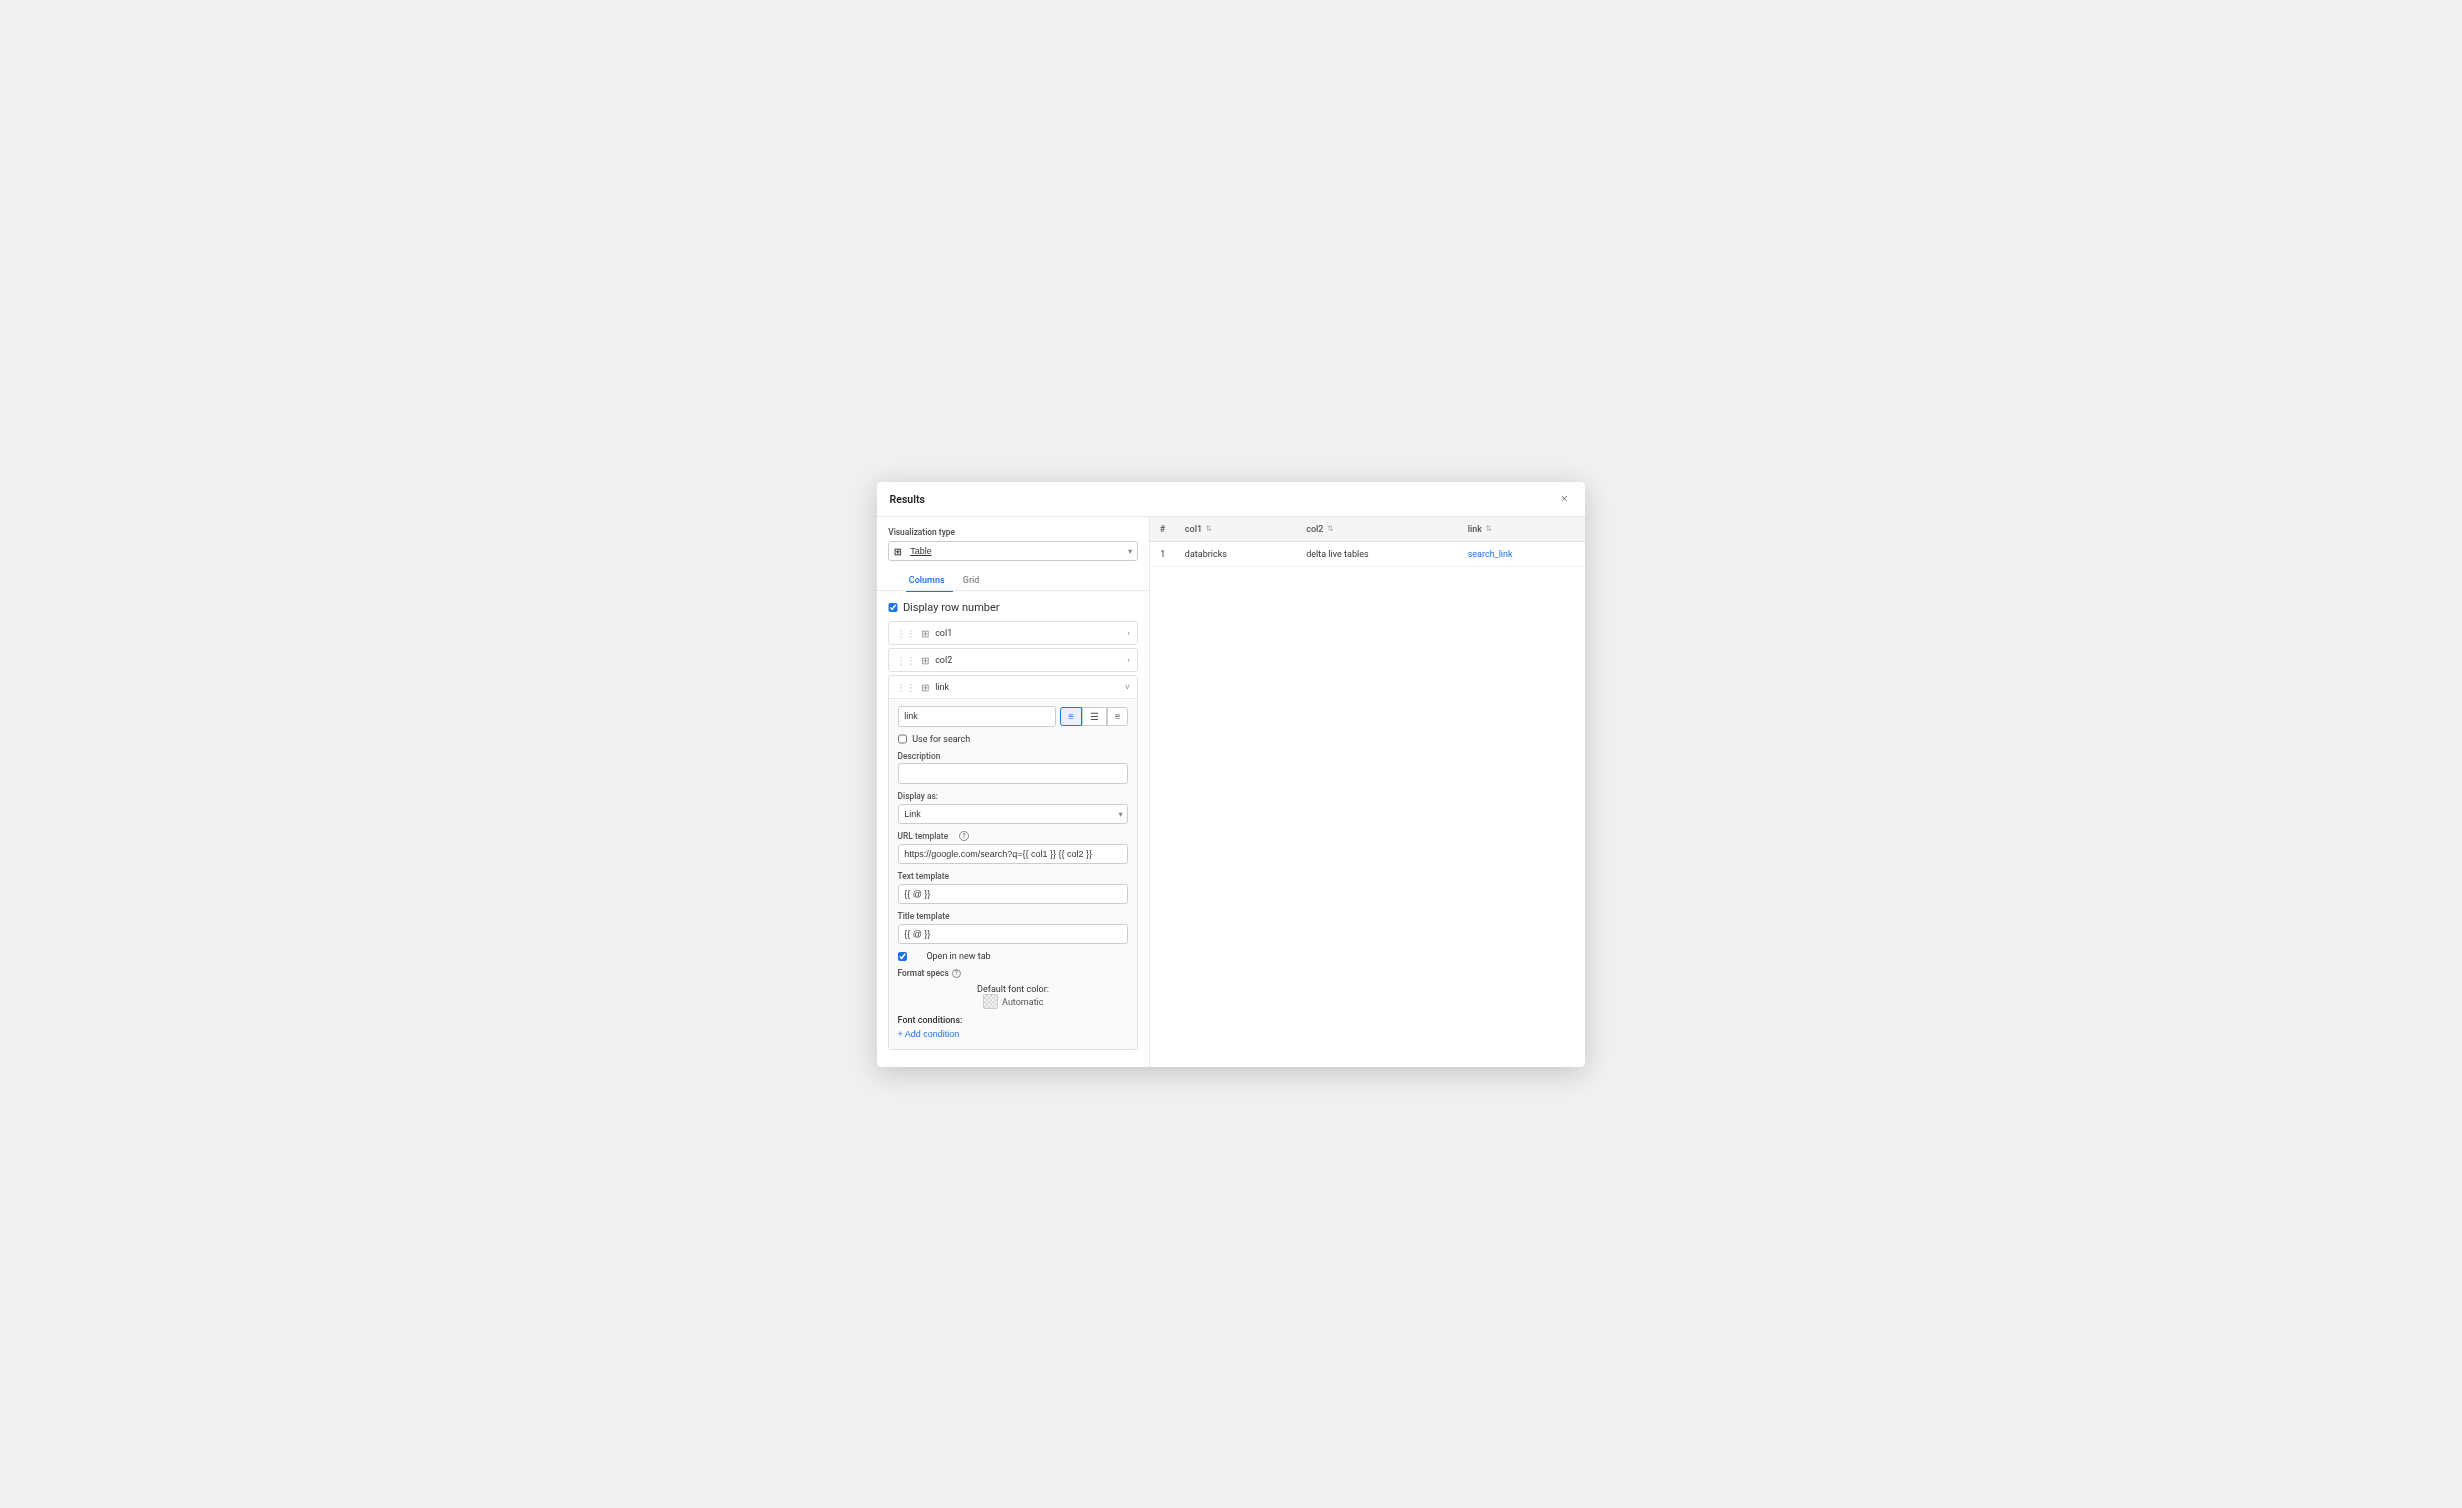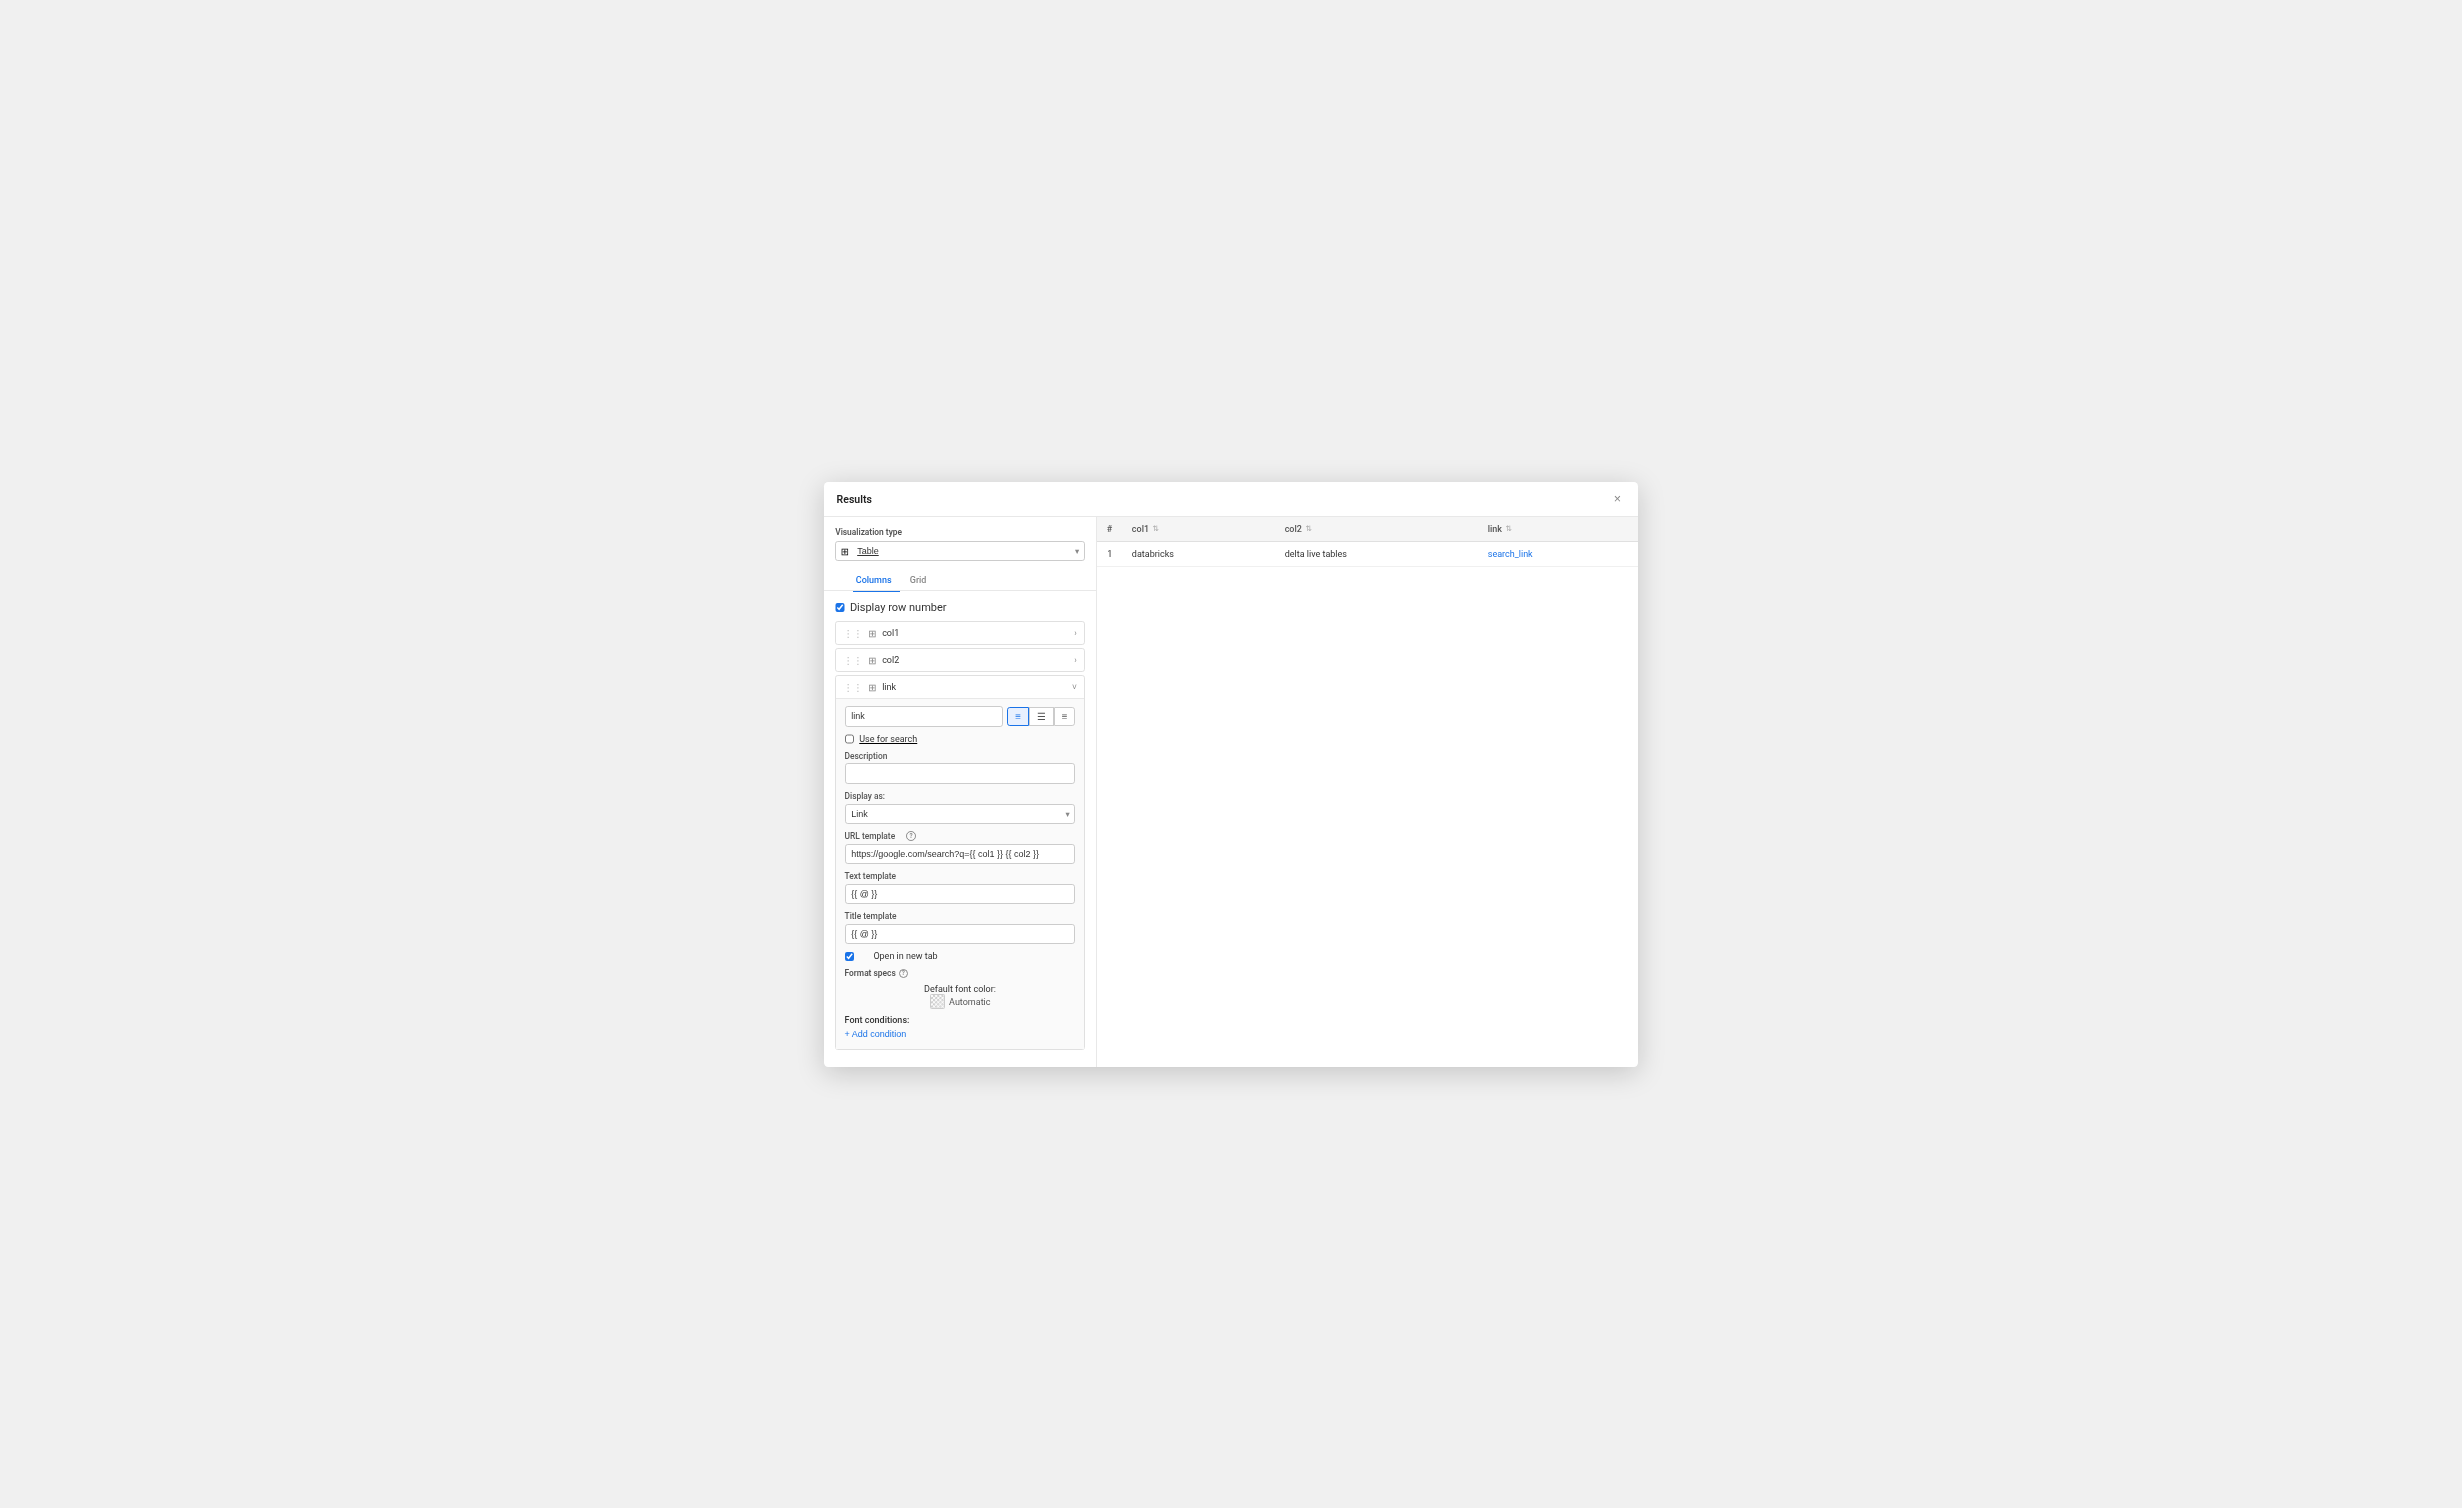--- a/index.html
+++ b/index.html
@@ -9,21 +9,21 @@
       background: #f0f0f0;
       display: flex;
       align-items: center;
       justify-content: center;
       min-height: 100vh;
     }
     .modal {
       background: #fff;
       border-radius: 4.2px;
       box-shadow: 0 5.6px 28px rgba(0,0,0,0.18);
-      width: 814px;
+      width: 708px;
       min-height: 420px;
       display: flex;
       flex-direction: column;
       position: relative;
       margin-top: 41px;
     }
     .modal-header {
       display: flex;
       align-items: center;
       justify-content: space-between;
@@ -213,21 +213,20 @@
     .align-row {
       display: flex;
       align-items: center;
       margin-bottom: 7px;
     }
     .use-for-search {
       display: flex;
       align-items: center;
       gap: 4.9px;
       margin-bottom: 7px;
-      text-decoration: underline;
     }
     .use-for-search input[type="checkbox"] {
       width: 9.8px;
       height: 9.8px;
     }
     .use-for-search label { font-size: 9px; color: #333; }
     .form-group {
       margin-bottom: 7px;
     }
     .form-group label {

